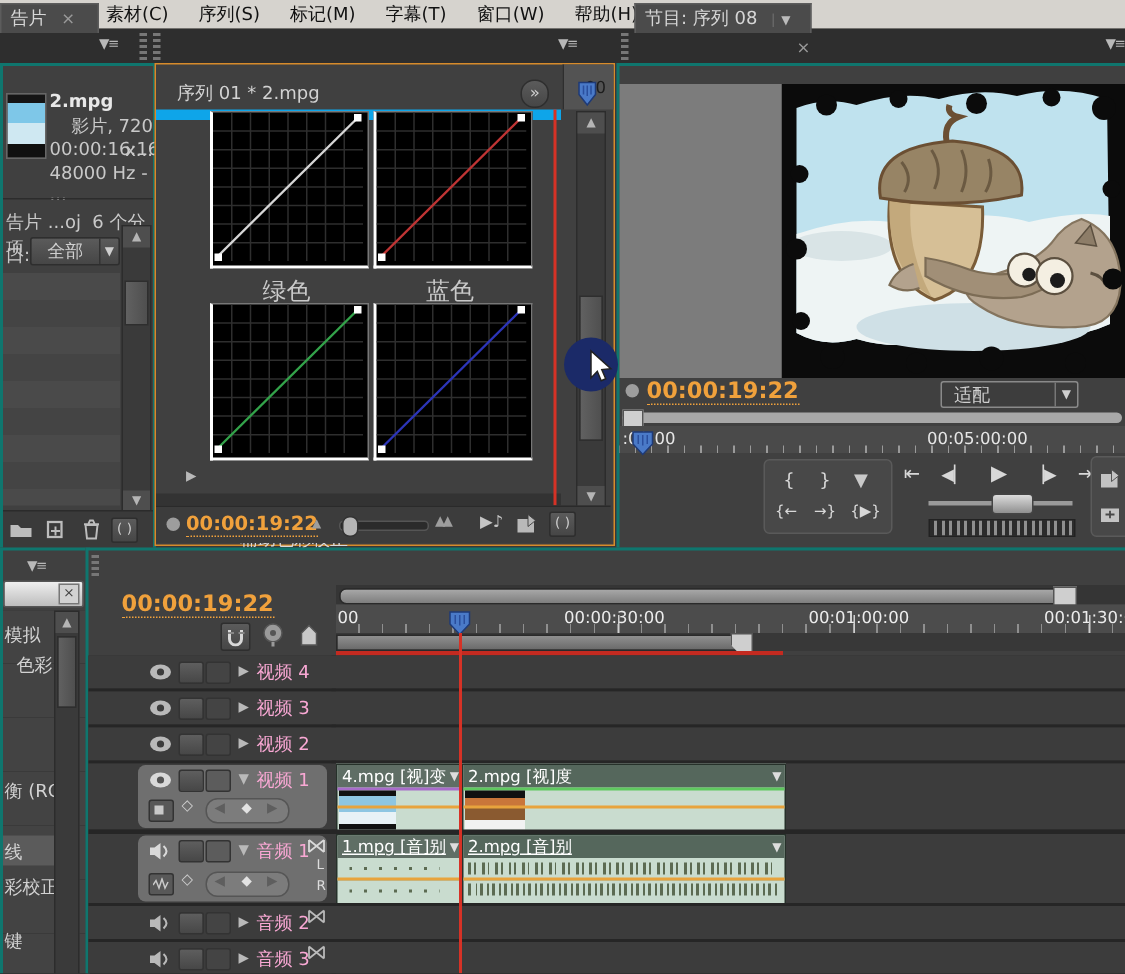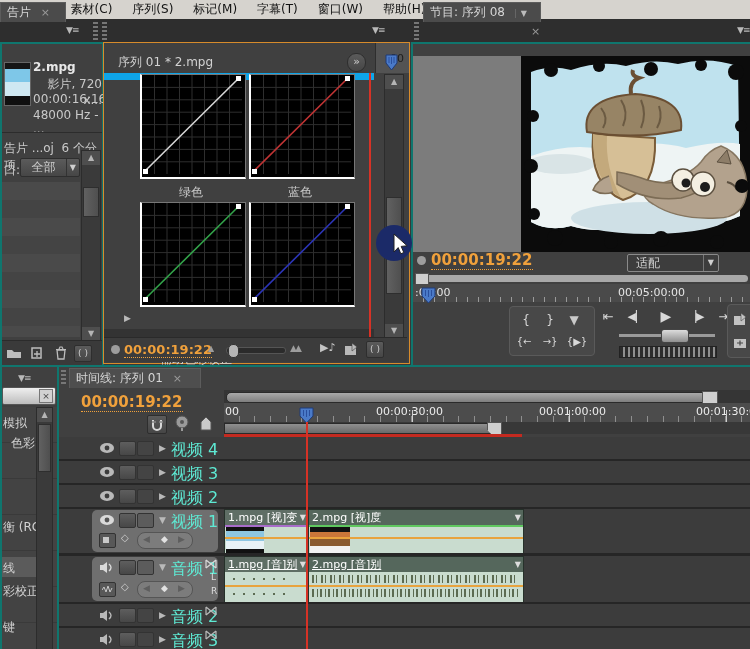--- a/index.html
+++ b/index.html
@@ -22,27 +22,27 @@
   .panel{background:#404040;border:2px solid #0f766e;}
   
   .thumb{background:linear-gradient(180deg,#151515 0 14%,#7ec7e8 14% 45%,#cfe8f2 45% 78%,#101010 78%);border:1px solid #666;}
   .dim{color:#c9c9c9;}
   .rowstripe{background:repeating-linear-gradient(#4a4a4a 0 18px,#444 18px 36px);}
   .sb{background:#3a3a3a;border:1px solid #2c2c2c;}
   .sb .ar{position:absolute;left:0;width:100%;height:14px;background:#4e4e4e;color:#b5b5b5;
           font-size:8px;text-align:center;line-height:14px;}
   .sb .th{position:absolute;left:1px;right:1px;background:linear-gradient(90deg,#616161,#4f4f4f);border:1px solid #2e2e2e;}
   
-  .curve-label{position:absolute;width:102px;text-align:center;color:#c9c9c9;font-size:12px;}
+  .curve-label{position:absolute;width:102px;text-align:center;color:#c9c9c9;font-size:16px;}
   .tc{color:#f0a13c;font-weight:bold;border-bottom:1px dotted #f0a13c;}
   .btn{background:linear-gradient(#5b5b5b,#464646);border:1px solid #2e2e2e;border-radius:2px;
        color:#cfcfcf;text-align:center;}
   .tbtn{position:absolute;color:#d8d8d8;font-size:12px;text-align:center;line-height:18px;}
   
-  .trackname{color:#5eead4;font-size:16px;}
+  .trackname{color:#f9a8d4;font-size:12px;}
   .tri{color:#b9b9b9;font-size:9px;}
   .hbox{position:absolute;width:15px;height:13px;background:linear-gradient(#5e5e5e,#474747);
         border:1px solid #333;border-radius:2px;}
   .clipbody{background:#c9dccf;border:1px solid #26312a;}
   .cliptitle{position:absolute;left:0;right:0;top:0;height:15px;background:#5f6e65;color:#fff;
              font-size:11px;line-height:15px;padding-left:3px;white-space:nowrap;overflow:hidden;}
   .cliptitle .dd{float:right;margin-right:2px;font-size:8px;color:#ddd;}
   .orange-line{position:absolute;height:2px;background:#e8a33d;}
   .sep{position:absolute;background:#262626;}
   .ruler-ticks{background:repeating-linear-gradient(90deg,transparent 0 14.7px,#8f8f8f 14.7px 15.7px);}
@@ -320,24 +320,20 @@
       <span class="listitem" style="left:1px;top:212px;">键</span>
       <div class="abs sb" style="left:34px;top:0;width:15px;height:244px;">
         <div class="ar" style="top:0;">▲</div>
         <div class="th" style="top:16px;height:46px;"></div>
       </div>
     </div>
   </div>
 
   <div class="abs panel" style="left:57px;top:365px;width:693px;height:284px;">
     <div class="abs grip" style="left:2px;top:3px;height:16px;"></div>
-    <div class="tab" style="left:10px;top:1px;width:118px;background:#4e4e4e;">
-      <span>时间线: 序列 01</span>
-      <span class="x">×</span>
-    </div>
 
     <span class="abs tc" style="left:22px;top:26px;font-size:15px;">00:00:19:22</span>
     <div class="abs btn" style="left:88px;top:48px;width:18px;height:17px;">
       <svg width="14" height="13" style="margin-top:2px;">
           <path d="M3 2 v6 a4 4 0 0 0 8 0 v-6" fill="none" stroke="#d8d8d8" stroke-width="2"></path>
           <path d="M2 4 h4 M9 4 h4" stroke="#888" stroke-width="1.4"></path>
         </svg>
     </div>
     <div class="abs" style="left:116px;top:48px;width:15px;height:17px;">
       <svg width="15" height="17">
@@ -427,21 +423,21 @@
             <div style="width:6px;height:6px;margin:3px;background:#c9c9c9;"></div>
           </div>
         <span class="abs" style="left:62px;top:23px;color:#cfcfcf;font-size:10px;">◇</span>
         <div class="abs" style="left:78px;top:23px;width:54px;height:15px;background:#7c7c7c;border-radius:8px;border:1px solid #555;">
           <span class="abs" style="left:5px;top:1px;font-size:9px;color:#5e5e5e;">◀</span>
           <span class="abs" style="left:23px;top:1px;font-size:9px;color:#e2e2e2;">◆</span>
           <span class="abs" style="left:40px;top:1px;font-size:9px;color:#5e5e5e;">▶</span>
         </div>
 
         <div class="abs clipbody" style="left:165px;top:0;width:83px;height:44px;">
-          <div class="cliptitle"><span>1.mpg [视]变</span><span class="dd">▼</span></div>
+          <div class="cliptitle"><span>4.mpg [视]变</span><span class="dd">▼</span></div>
           <div class="abs" style="left:0;top:15px;width:83px;height:2px;" style2=""></div>
           <div class="abs" style="left:0;top:15px;width:83px;height:2px;background:#a86cca;"></div>
           <div class="abs" style="left:1px;top:17px;width:38px;height:26px;background:linear-gradient(180deg,#111 0 15%,#8ec6e2 15% 55%,#e8f2f6 55% 85%,#111 85%);"></div>
           <div class="orange-line" style="left:0;top:27px;width:83px;"></div>
         </div>
         <div class="abs clipbody" style="left:249px;top:0;width:214px;height:44px;">
           <div class="cliptitle" style="background:#55675c;"><span>2.mpg [视]度</span><span class="dd">▼</span></div>
           <div class="abs" style="left:0;top:15px;width:214px;height:2px;background:#5fc85f;"></div>
           <div class="abs" style="left:1px;top:17px;width:40px;height:26px;background:linear-gradient(180deg,#111 0 18%,#c9763a 18% 45%,#8a5a30 45% 75%,#f2f2f2 75%);"></div>
           <div class="orange-line" style="left:0;top:27px;width:214px;"></div>

